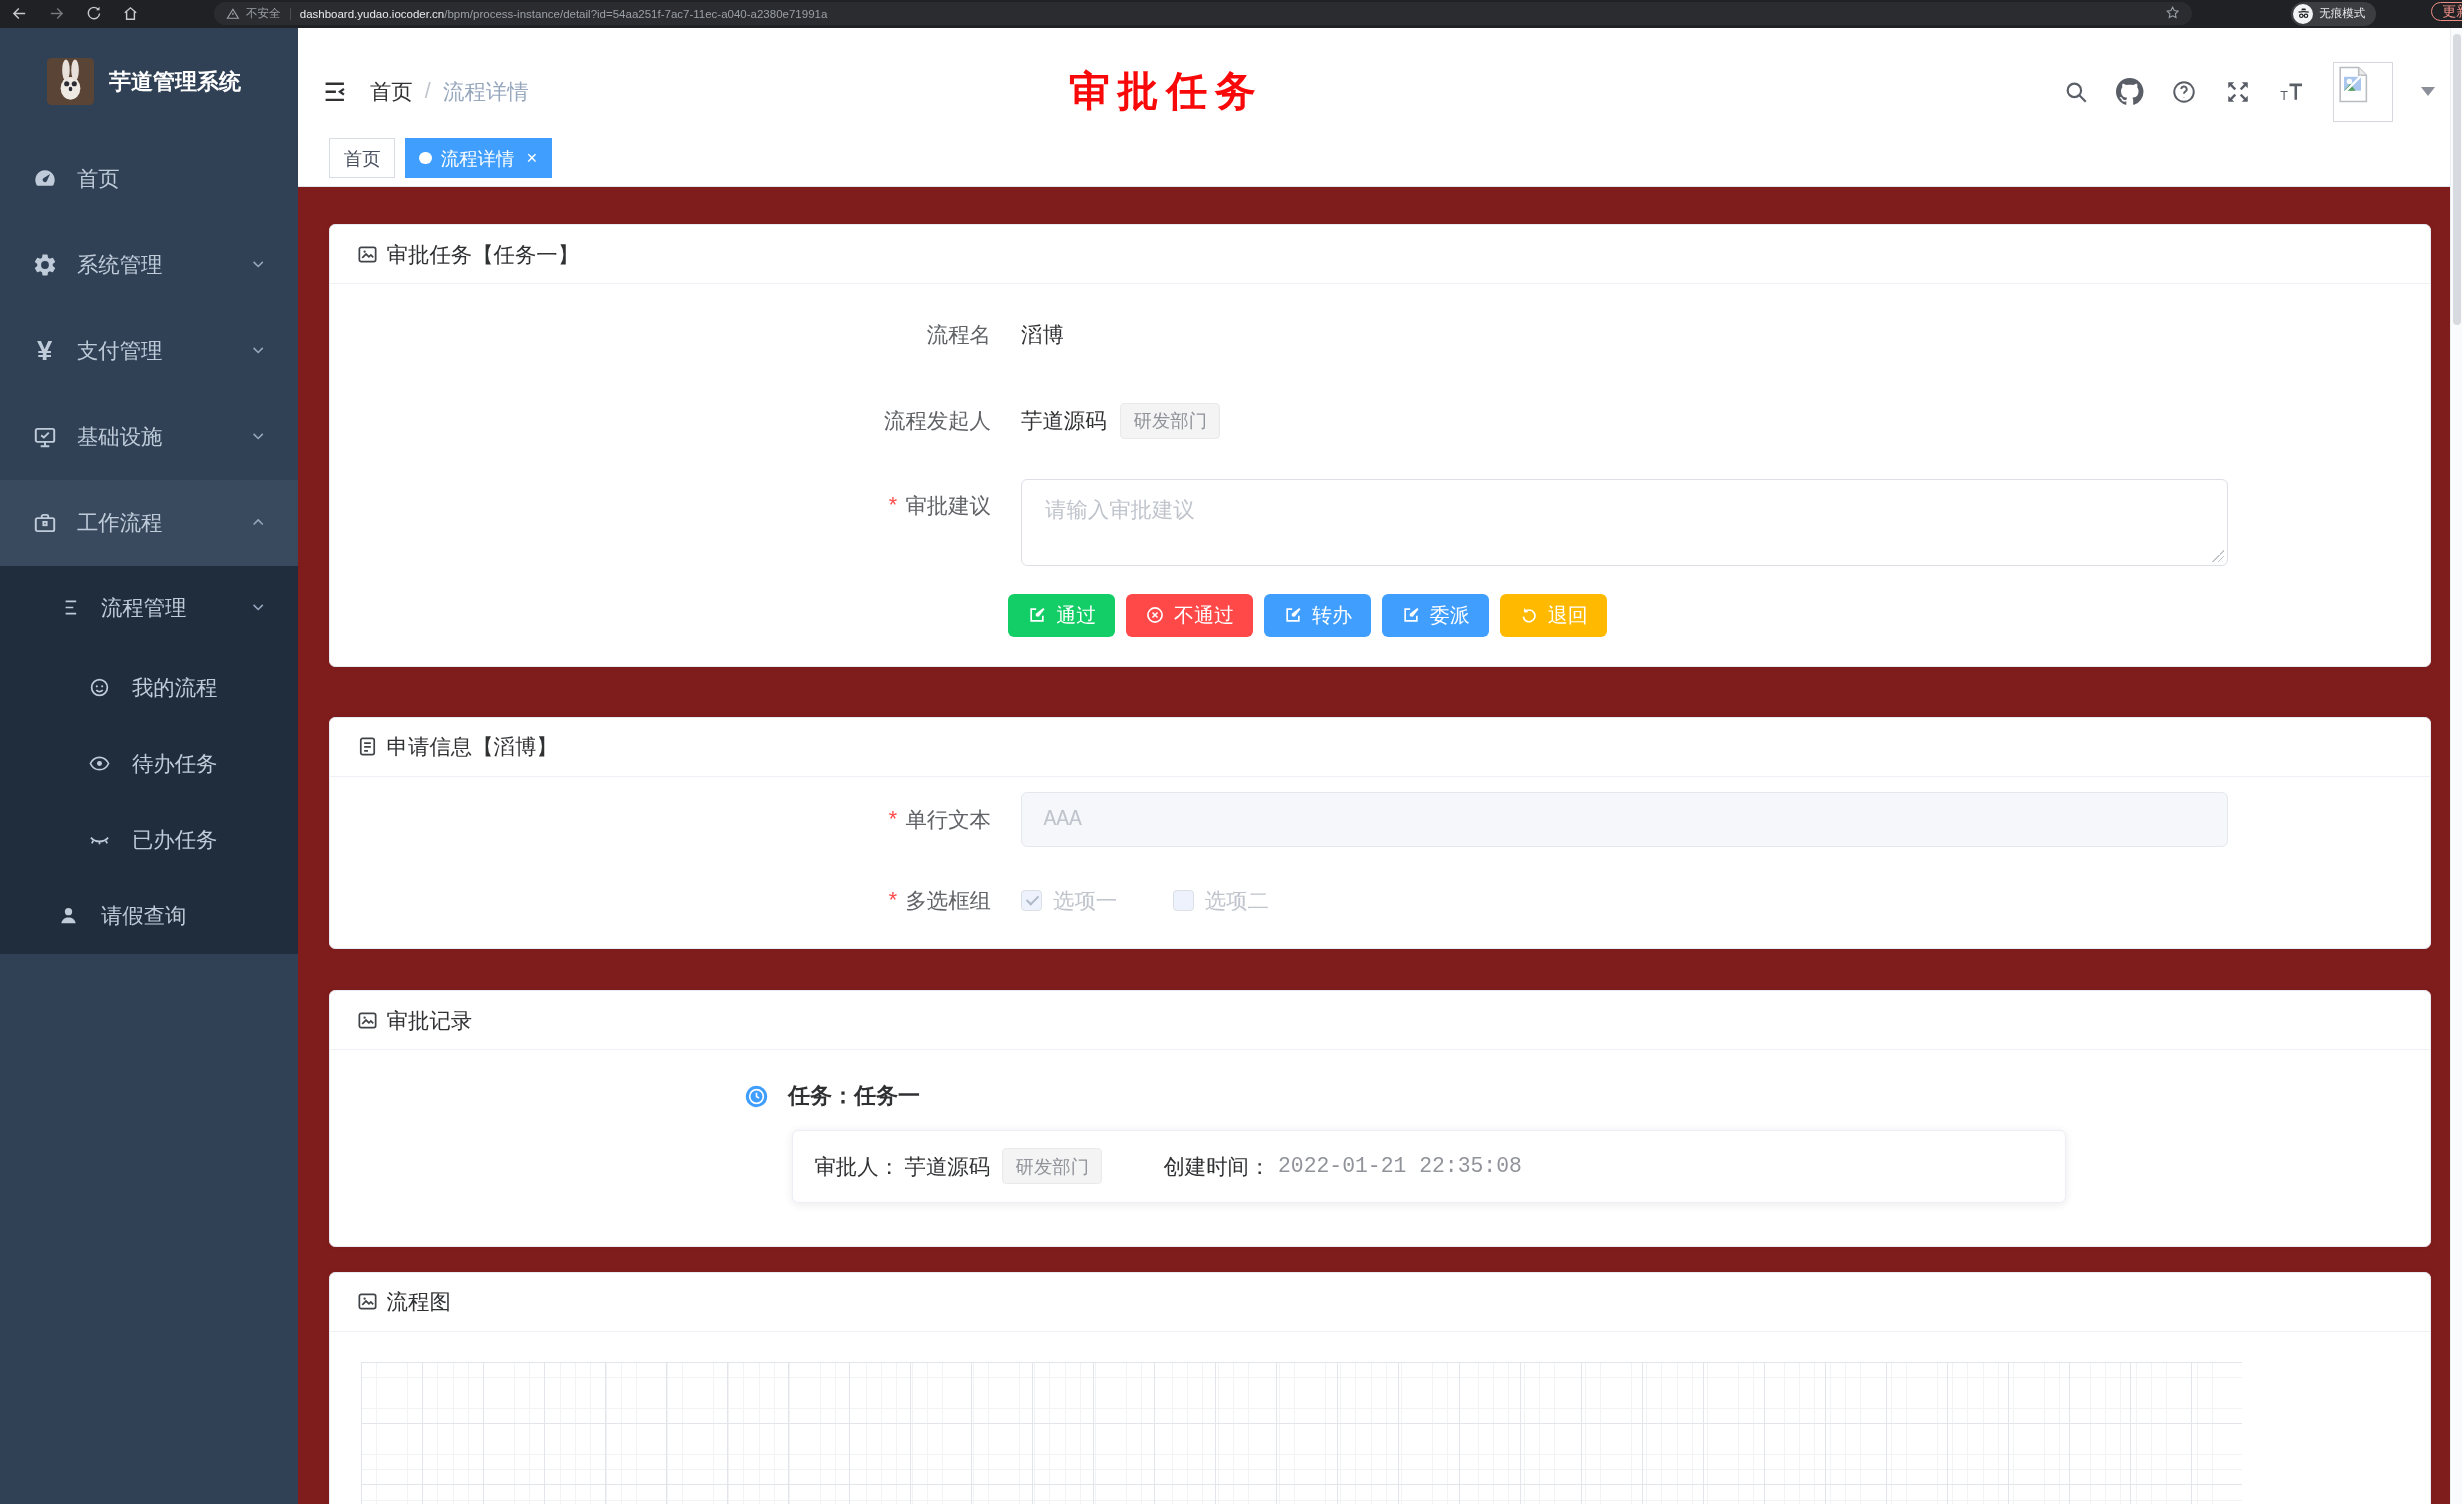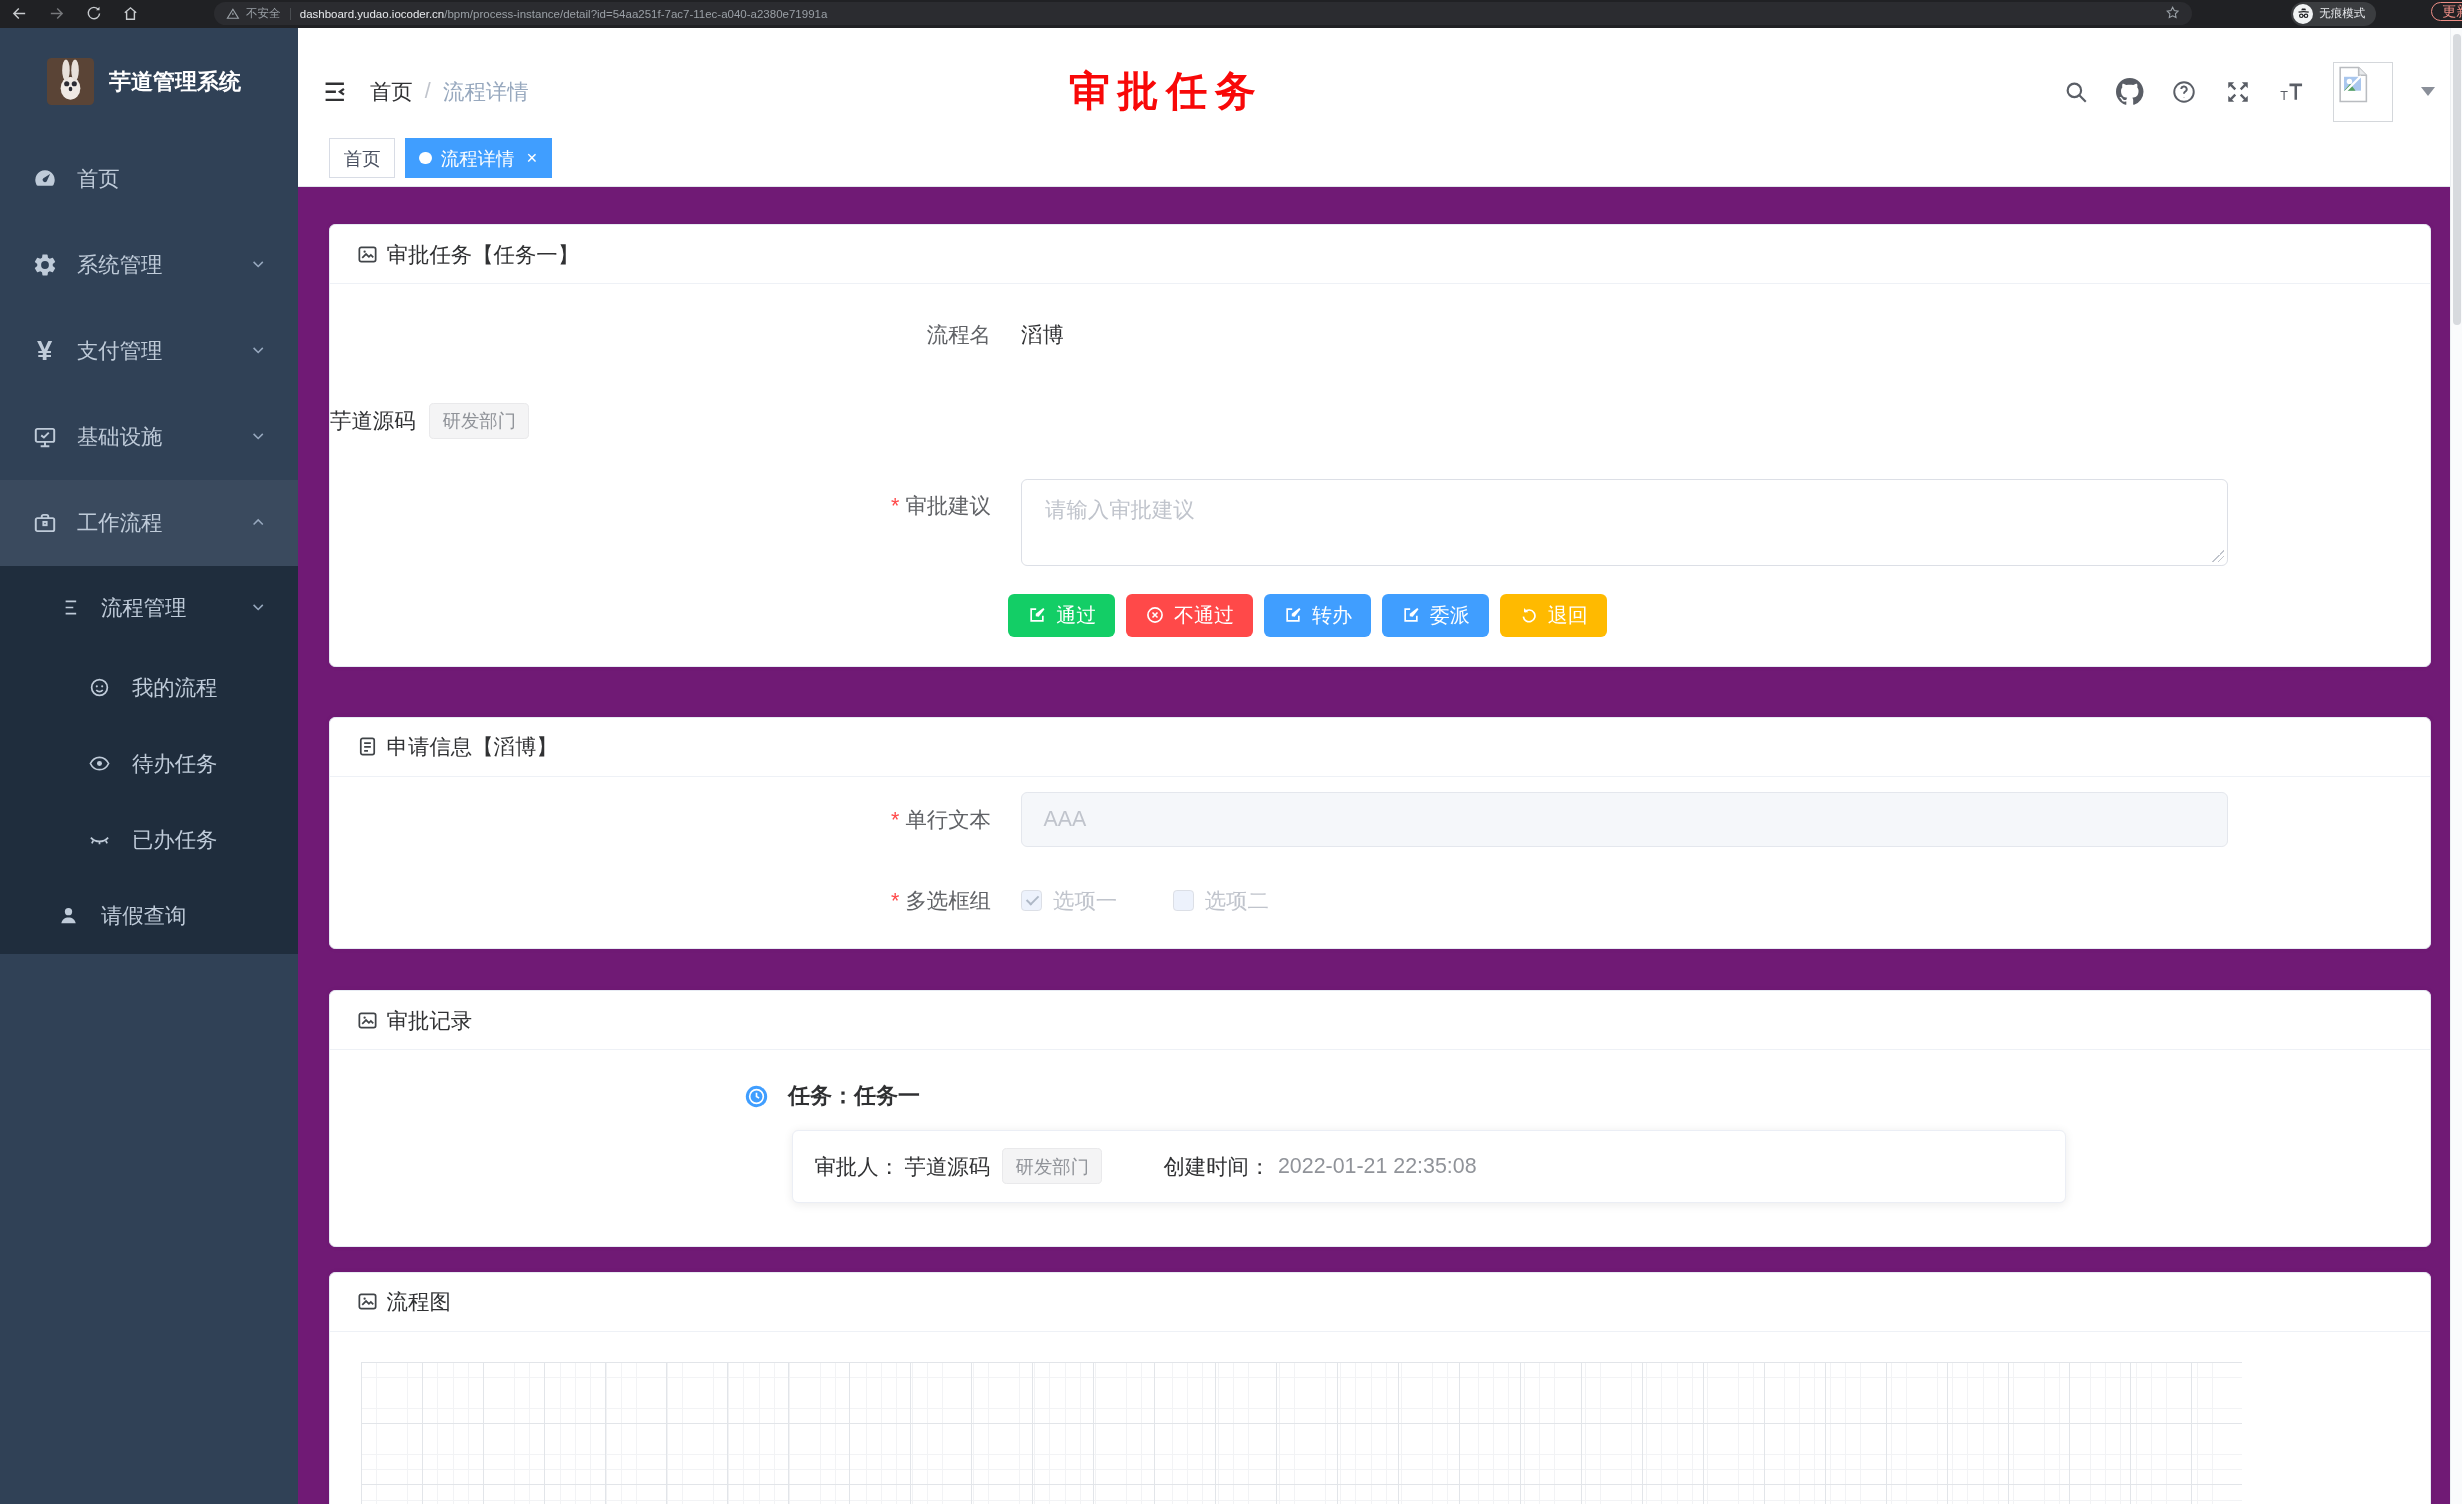--- a/index.html
+++ b/index.html
@@ -52,22 +52,22 @@
   .caret-down{width:0;height:0;border-left:7.6px solid transparent;border-right:7.6px solid transparent;border-top:9.2px solid #8a8f99;cursor:pointer;}
   
   .tabsbar{position:absolute;left:298px;top:130px;right:0;height:57px;background:#fff;border-bottom:0.8px solid #e2e6ec;
            box-shadow:0 0.8px 2.3px rgba(0,0,0,.08);display:flex;align-items:center;padding-left:31px;box-sizing:border-box;}
   .tag{height:40px;display:inline-flex;align-items:center;padding:0 13.8px;border:0.8px solid #d8dce5;background:#fff;
        color:#495060;font-size:18.4px;margin-right:9.2px;cursor:pointer;box-sizing:border-box;}
   .tag.active{background:#409eff;border-color:#409eff;color:#fff;}
   .tag-dot{width:12.2px;height:12.2px;border-radius:50%;background:#fff;margin-right:9.2px;}
   .tag-close{margin-left:12.2px;font-size:18.4px;line-height:1;}
   
-  .main{position:absolute;left:298px;top:187px;right:0;bottom:0;background:#701a75;overflow:hidden;
-        padding:37px 31px 16px 31px;box-sizing:border-box;}
+  .main{position:absolute;left:298px;top:187px;right:0;bottom:0;background:#7f1d1d;overflow:hidden;
+        padding:37px 31px 16px 31px;box-sizing:border-box;font-family:Liberation Mono, monospace;}
   .card{background:#fff;border:0.8px solid #e7ebf3;border-radius:6.1px;box-shadow:0 0 7.6px rgba(0,0,0,.03);}
   .card-hd{height:58px;display:flex;align-items:center;gap:7.6px;padding:0 26px;border-bottom:0.8px solid #eef1f6;
            color:#303133;font-size:21.4px;font-weight:500;}
   .card-hd .cico{display:flex;color:#404448;}
   .frow{display:flex;align-items:center;margin-bottom:31px;}
   .flabel{width:691px;padding-right:30px;box-sizing:border-box;text-align:right;font-size:21.4px;color:#606266;flex:none;}
   .req{color:#ff4949;margin-right:6.1px;}
   .fvalue{font-size:21.4px;color:#303133;display:flex;align-items:center;gap:13.8px;}
   .tag-info{height:34px;display:inline-flex;align-items:center;padding:0 12.2px;background:#f4f4f5;border:0.8px solid #e9e9eb;
             border-radius:4.6px;color:#909399;font-size:18.4px;}
@@ -399,20 +399,21 @@
             </svg>
           </span>
         <span>审批任务【任务一】</span>
       </div>
       <div class="pt30">
         <div class="frow" style="height:55px;">
           <span class="flabel">流程名</span>
           <span class="fvalue">滔博</span>
         </div>
         <div class="frow" style="height:55px;">
+          <span class="flabel">流程发起人</span>
           <span class="fvalue">
             <span>芋道源码</span>
             <span class="tag-info">研发部门</span>
           </span>
         </div>
         <div class="frow" style="align-items:flex-start;margin-bottom:27.5px;">
           <span class="flabel" style="padding-top:12.2px;"><span class="req">*</span><span>审批建议</span></span>
           <span class="tarea">
             <span class="ph">请输入审批建议</span>
             <span class="grip"></span>

